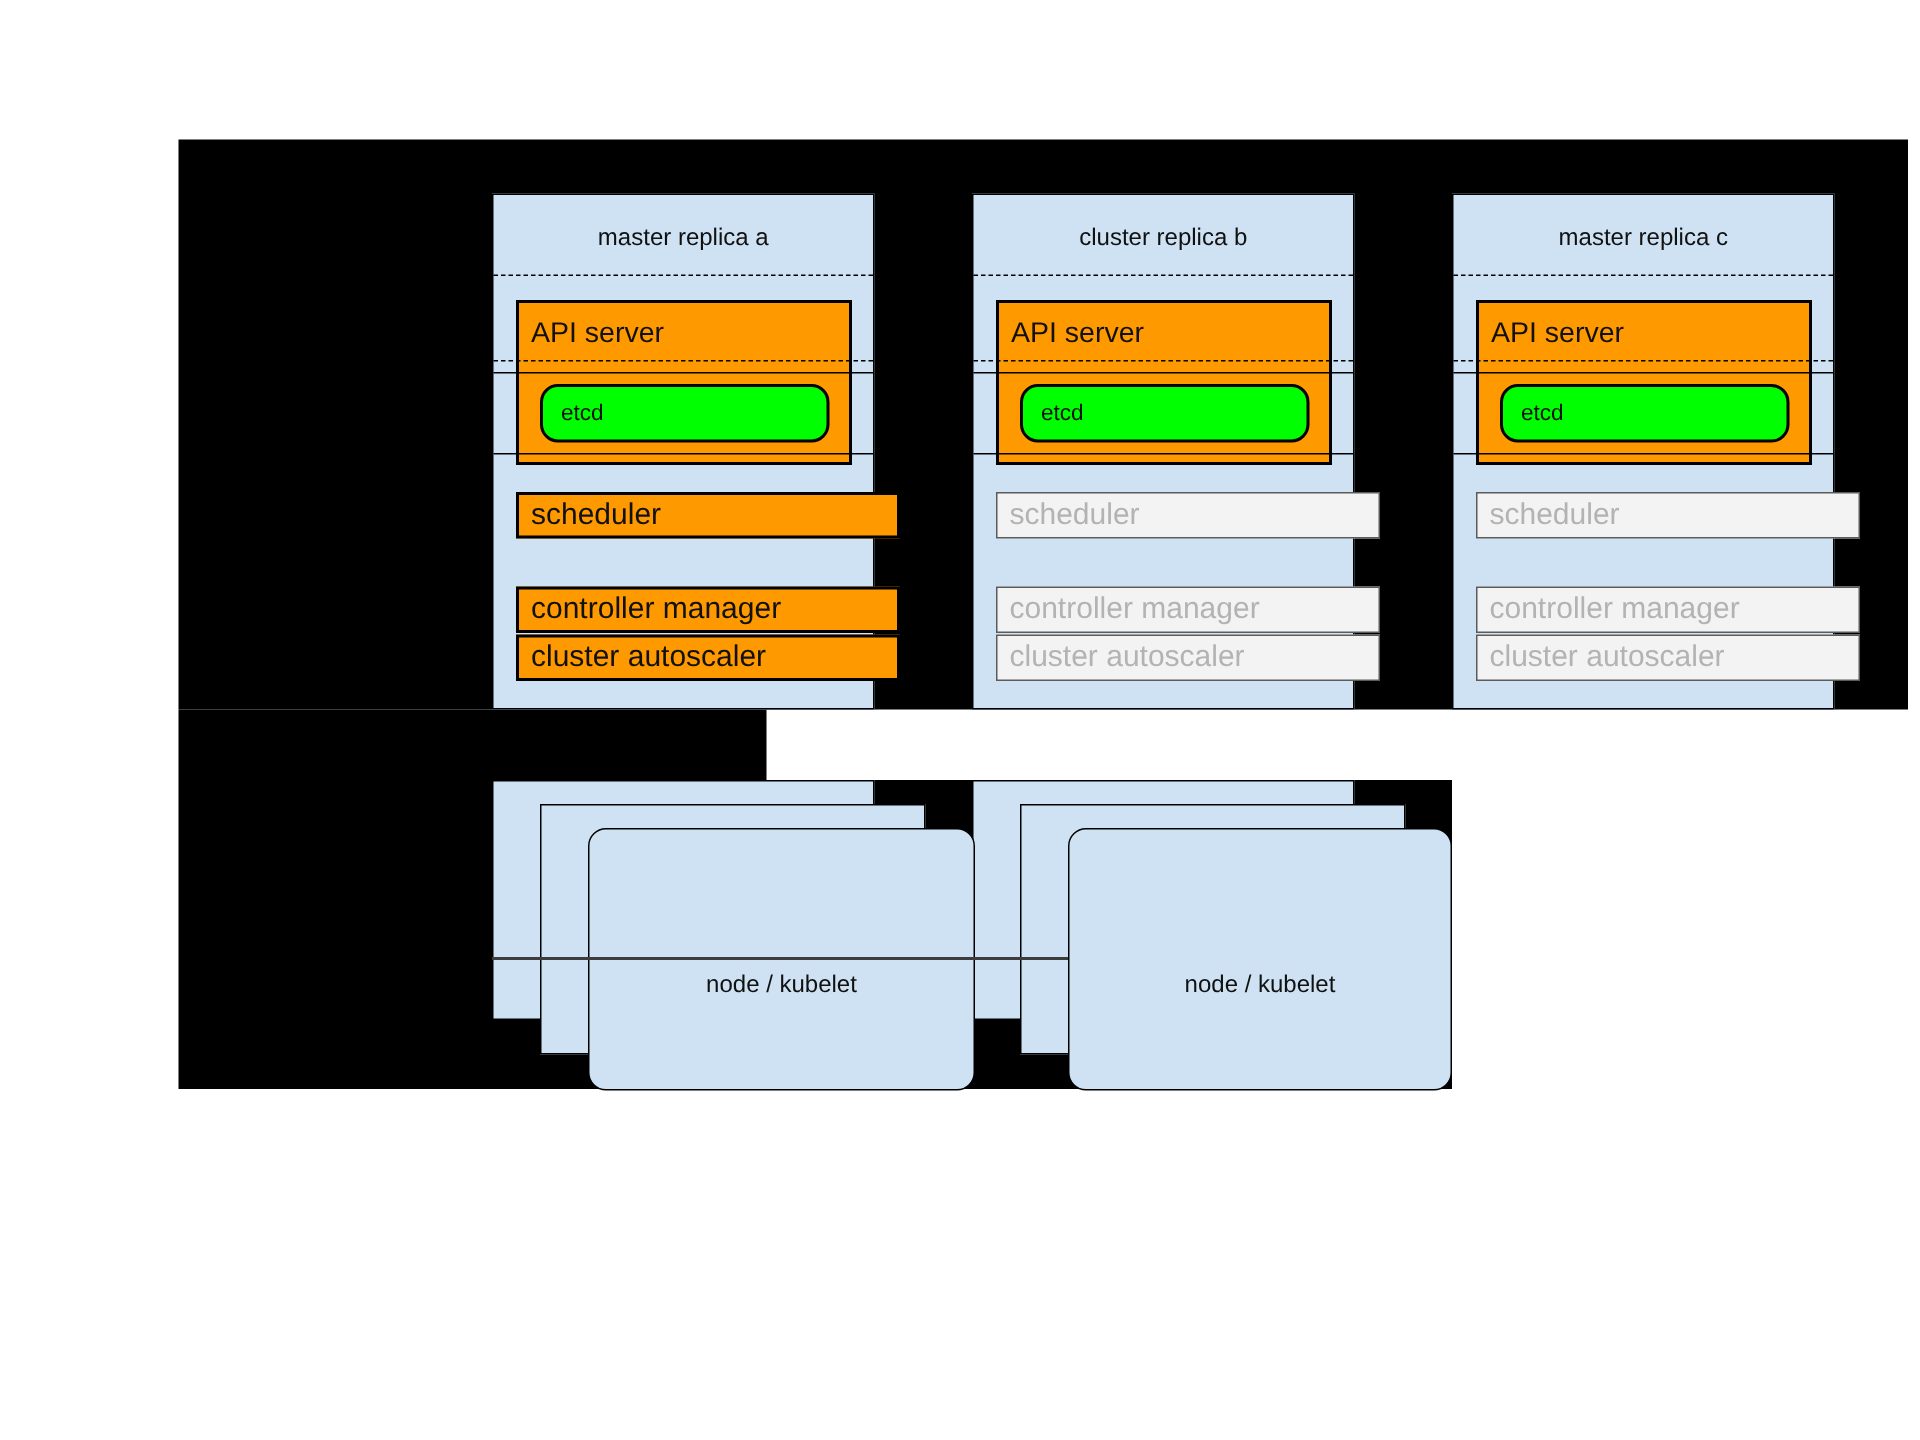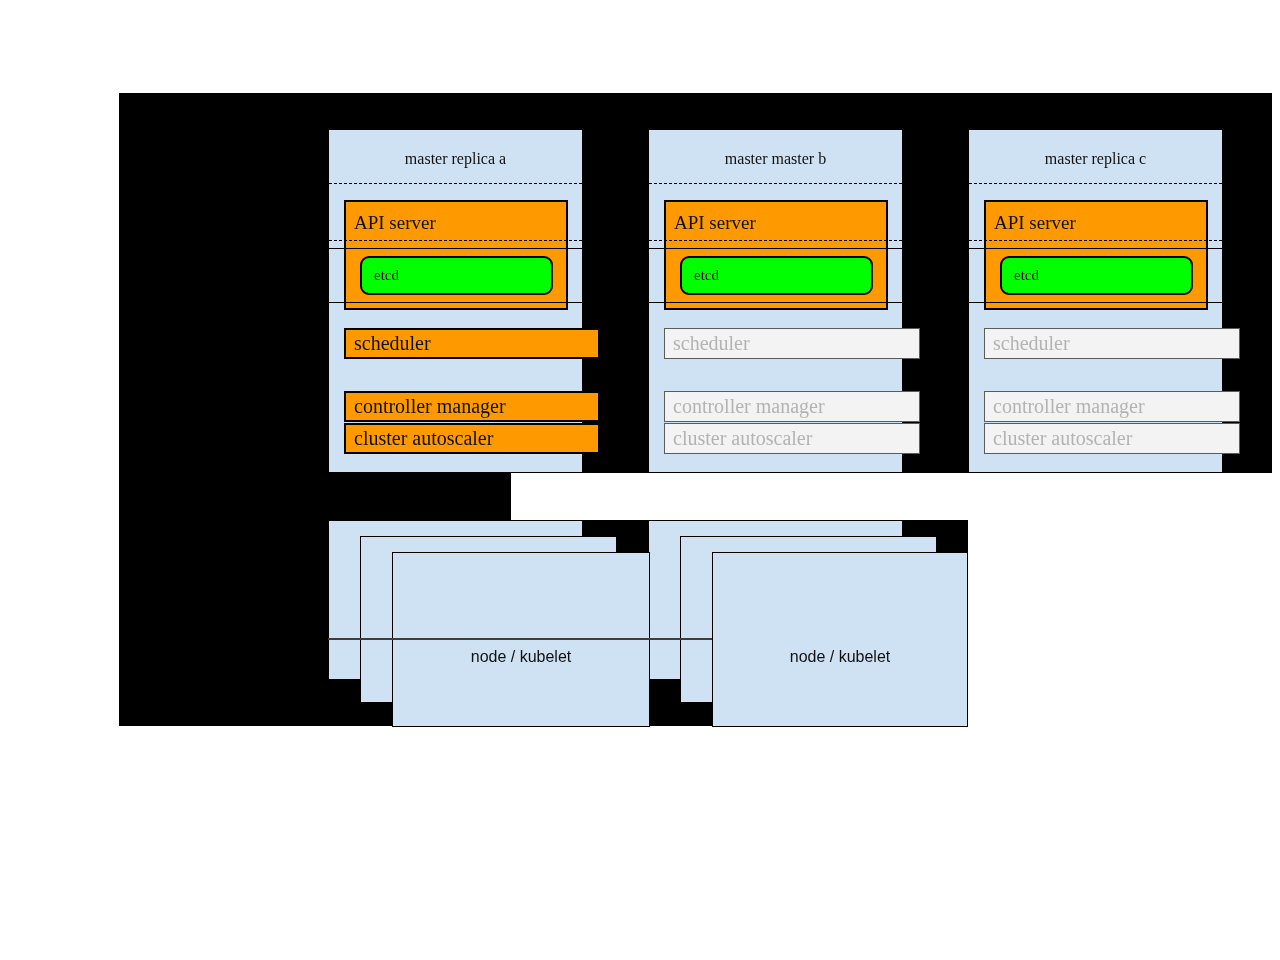--- a/index.html
+++ b/index.html
@@ -9,21 +9,21 @@
   }
   
   .bg-black{position:absolute;background:#000000;}
   #bg-top{left:119px;top:93px;width:1153px;height:380px;}
   #bg-left-ext{left:119px;top:473px;width:392px;height:47px;}
   #bg-lower{left:119px;top:520px;width:849px;height:206px;}
 
   
   .replica{
     position:absolute;top:129px;width:255px;height:344px;box-sizing:border-box;
-    background:#cfe2f3;border:1px solid #000000;font-family:Liberation Serif, serif;
+    background:#cfe2f3;border:1px solid #000000;
   }
   #replica-a{left:328px;}
   #replica-b{left:648px;}
   #replica-c{left:968px;}
   .replica-title{
     position:absolute;top:18px;left:0;right:0;text-align:center;
     font-size:16px;line-height:22px;color:#111111;
   }
   .hline{position:absolute;left:0;right:0;height:0;}
   .hline.dashed{border-top:1px dashed #000000;}
@@ -64,21 +64,21 @@
   #n2-back {left:648px;top:520px;width:255px;height:160px;}
   #n2-mid  {left:680px;top:536px;width:257px;height:167px;}
   #n2-front{left:712px;top:552px;width:256px;height:175px;}
   .node-label{
     position:absolute;left:0;right:0;top:47px;text-align:center;
     font-size:16px;color:#111111;margin-top:48px;
   }
   .node-divider{position:absolute;top:638px;height:2px;background:#3d3d3d;}
   #divider-1{left:328px;width:322px;z-index:5;}
   #divider-2{left:648px;width:64px;z-index:1;}
-  .above{z-index:3;}
+  .above{z-index:3;border-radius:12px;}
 </style>
 </head>
 <body>
 
 <div id="canvas">
 
   <div id="bg-top" class="bg-black"></div>
   <div id="bg-left-ext" class="bg-black"></div>
   <div id="bg-lower" class="bg-black"></div>
 
@@ -93,21 +93,21 @@
     <div class="etcd-box above">
       <span>etcd</span>
     </div>
     <div class="hline solid h-solid2"></div>
     <div class="comp active comp-scheduler">scheduler</div>
     <div class="comp active comp-controller">controller manager</div>
     <div class="comp active comp-autoscaler">cluster autoscaler</div>
   </div>
 
   <div id="replica-b" class="replica">
-    <div class="replica-title">master master b</div>
+    <div class="replica-title">cluster replica b</div>
     <div class="api-box">
       <span>API server</span>
     </div>
     <div class="hline dashed h-dash1"></div>
     <div class="hline dashed h-dash2"></div>
     <div class="hline solid h-solid1"></div>
     <div class="etcd-box above">
       <span>etcd</span>
     </div>
     <div class="hline solid h-solid2"></div>

